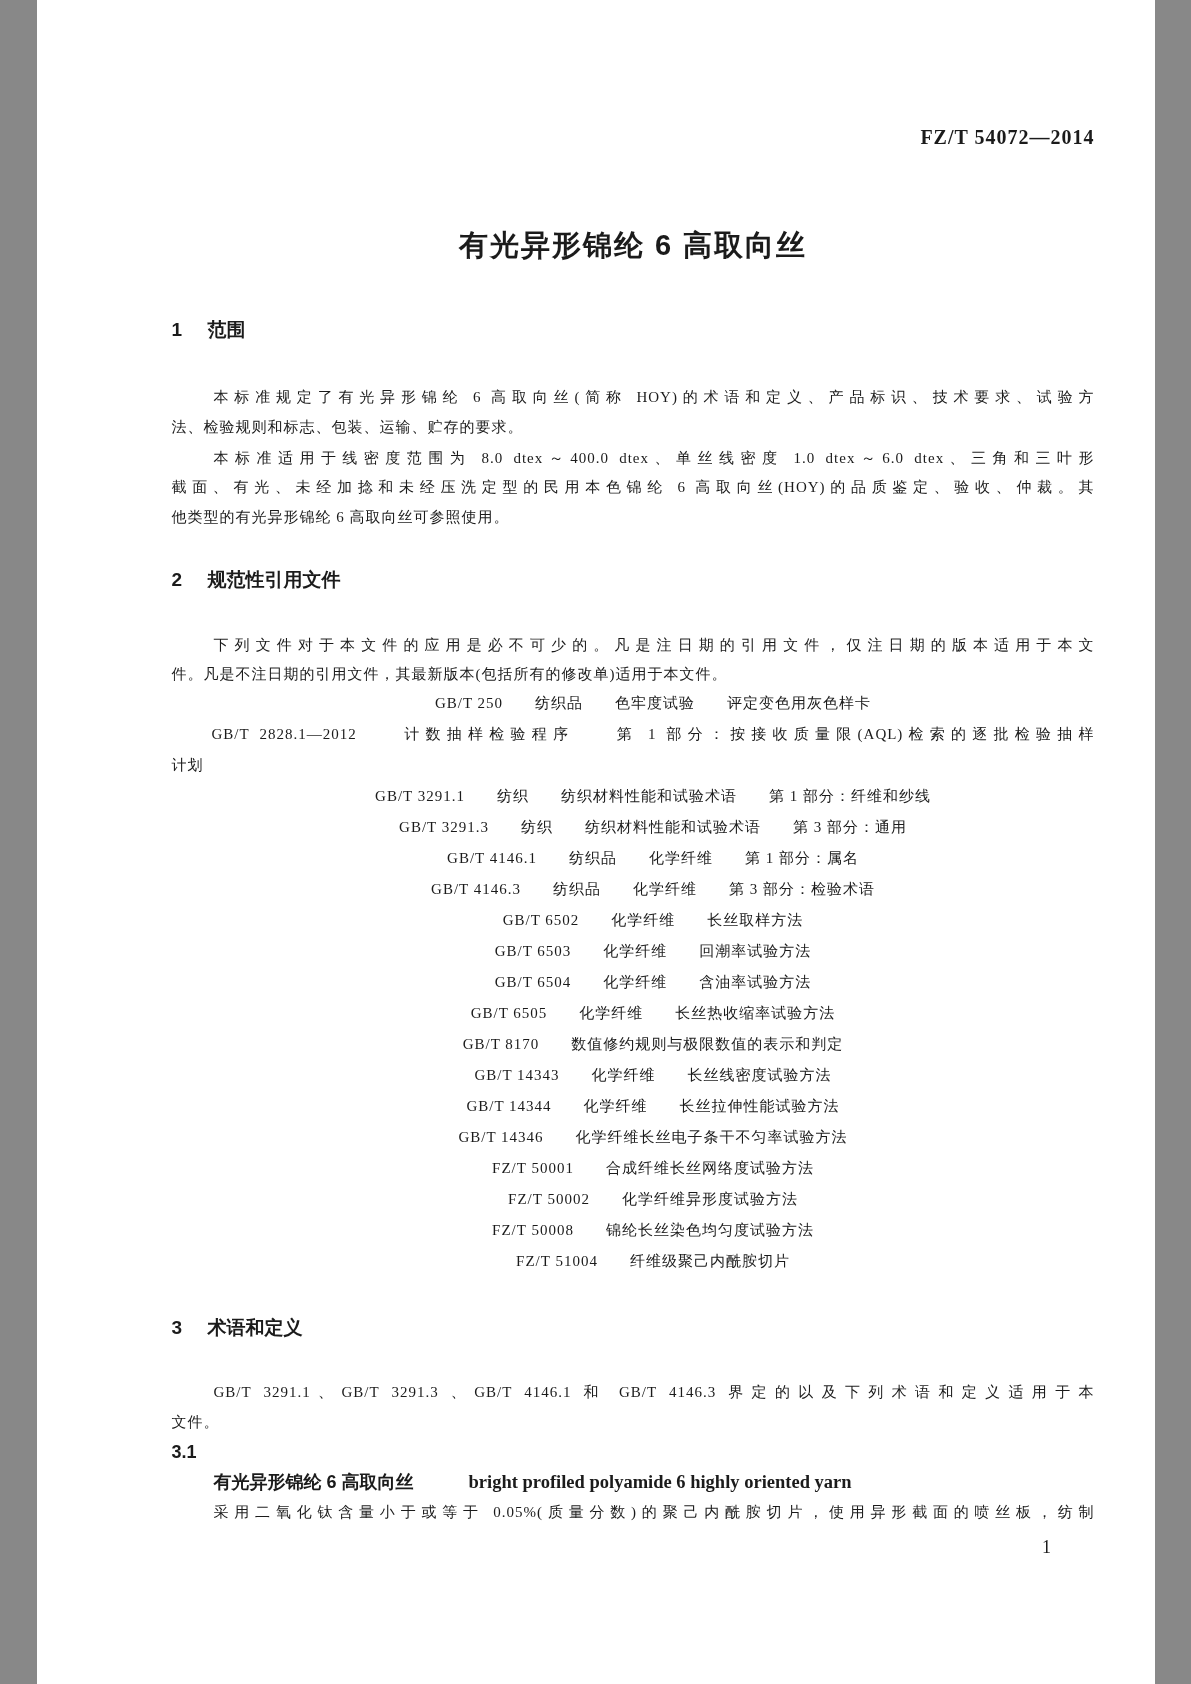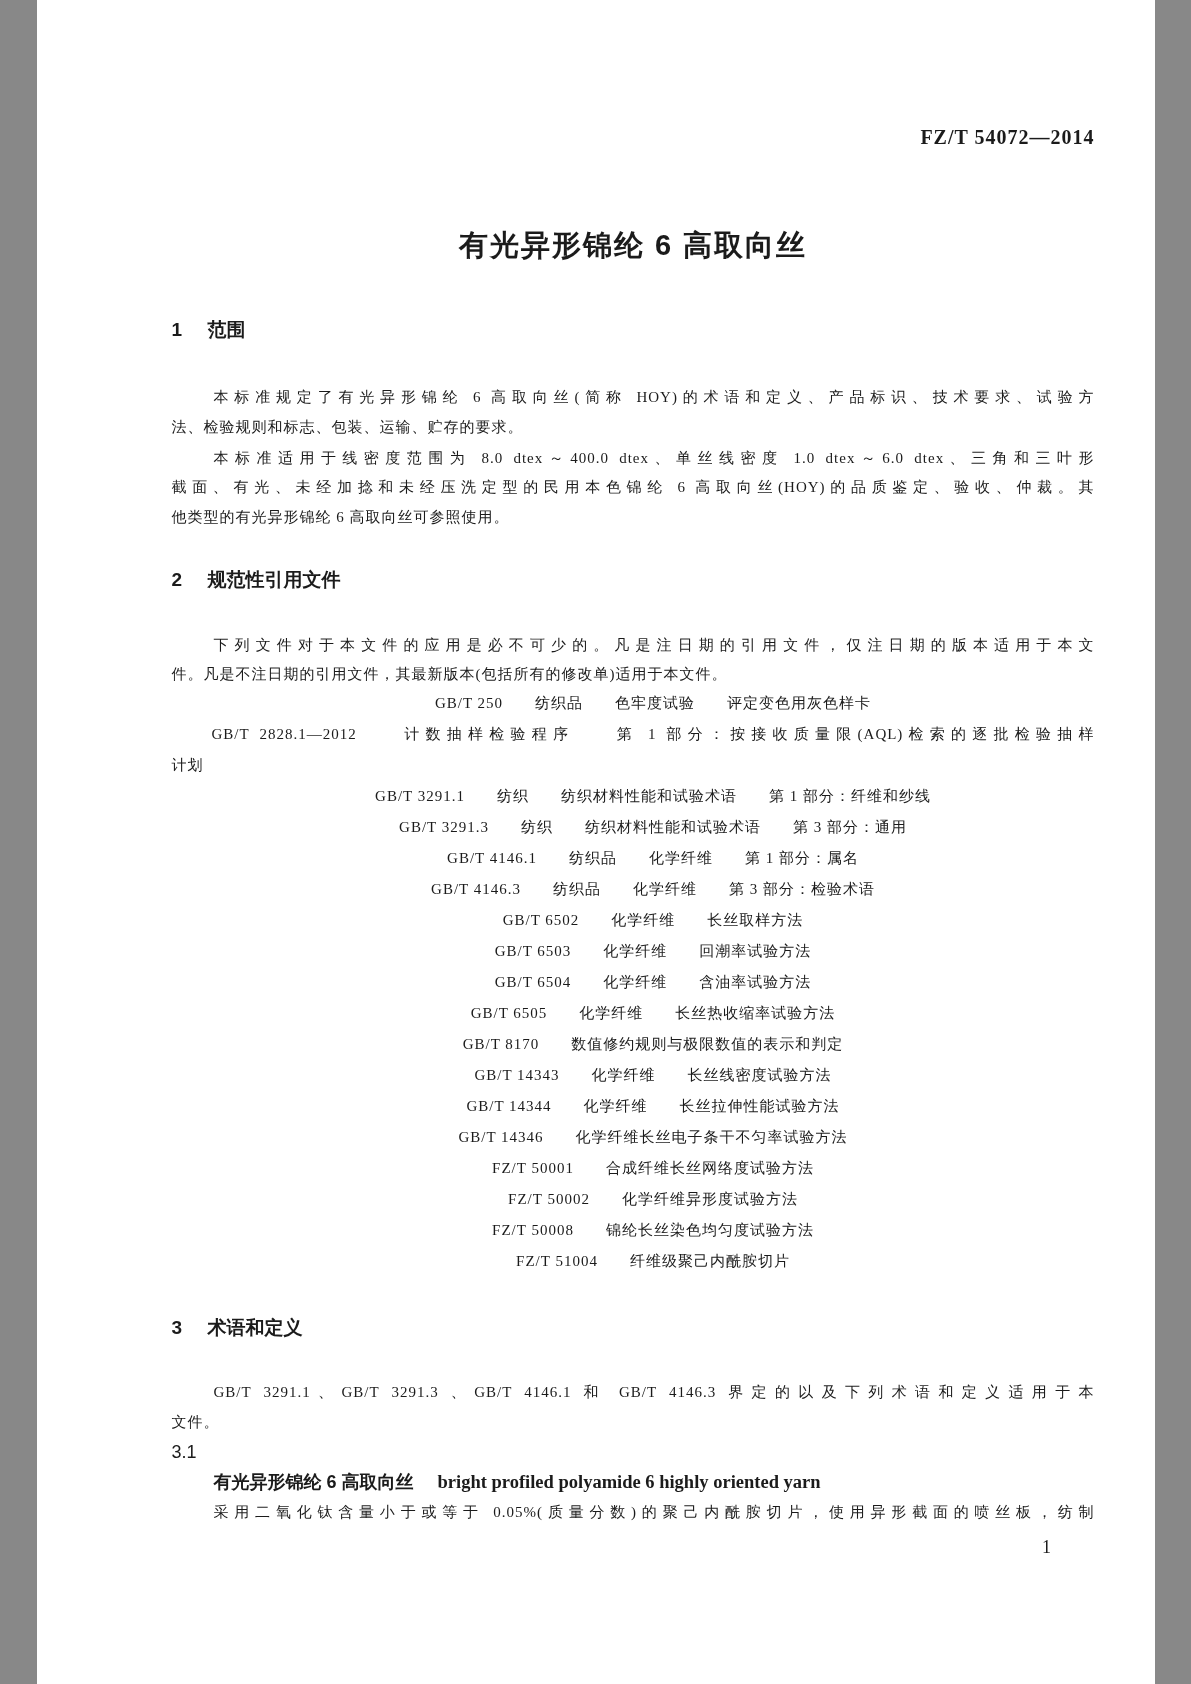--- a/index.html
+++ b/index.html
@@ -42,31 +42,31 @@
     letter-spacing:1px;
     white-space:nowrap;
   }
   .indent { text-indent:42px; }
   .just { white-space:normal; text-align:justify; text-align-last:justify; }
   .ref { left:175px; width:883px;text-align:center; }
   .cont { left:135px; width:923px; }
   .clause-num {
     position:absolute; left:135px;
     font-family:"Liberation Sans", sans-serif;
-    font-size:18px; line-height:30px;
+    font-size:18px; line-height:30px;font-weight:bold;
   }
   .term-line { position:absolute; left:177px; width:881px; line-height:30px; }
   .term-cn {
     font-family:"Liberation Sans", sans-serif;
     font-weight:bold; font-size:18px;
     margin-right:24px;
   }
   .term-en {
     font-family:"Liberation Serif", serif;
-    font-weight:bold; font-size:18.5px;
+    font-weight:bold; font-size:18.5px;margin-left:31px;
   }
   .def-line { left:177px; width:881px; }
   .page-num {
     position:absolute; top:1532px; left:990px; width:40px;
     text-align:center;
     font-size:18px; line-height:30px;
   }
 </style>
 </head>
 <body>

